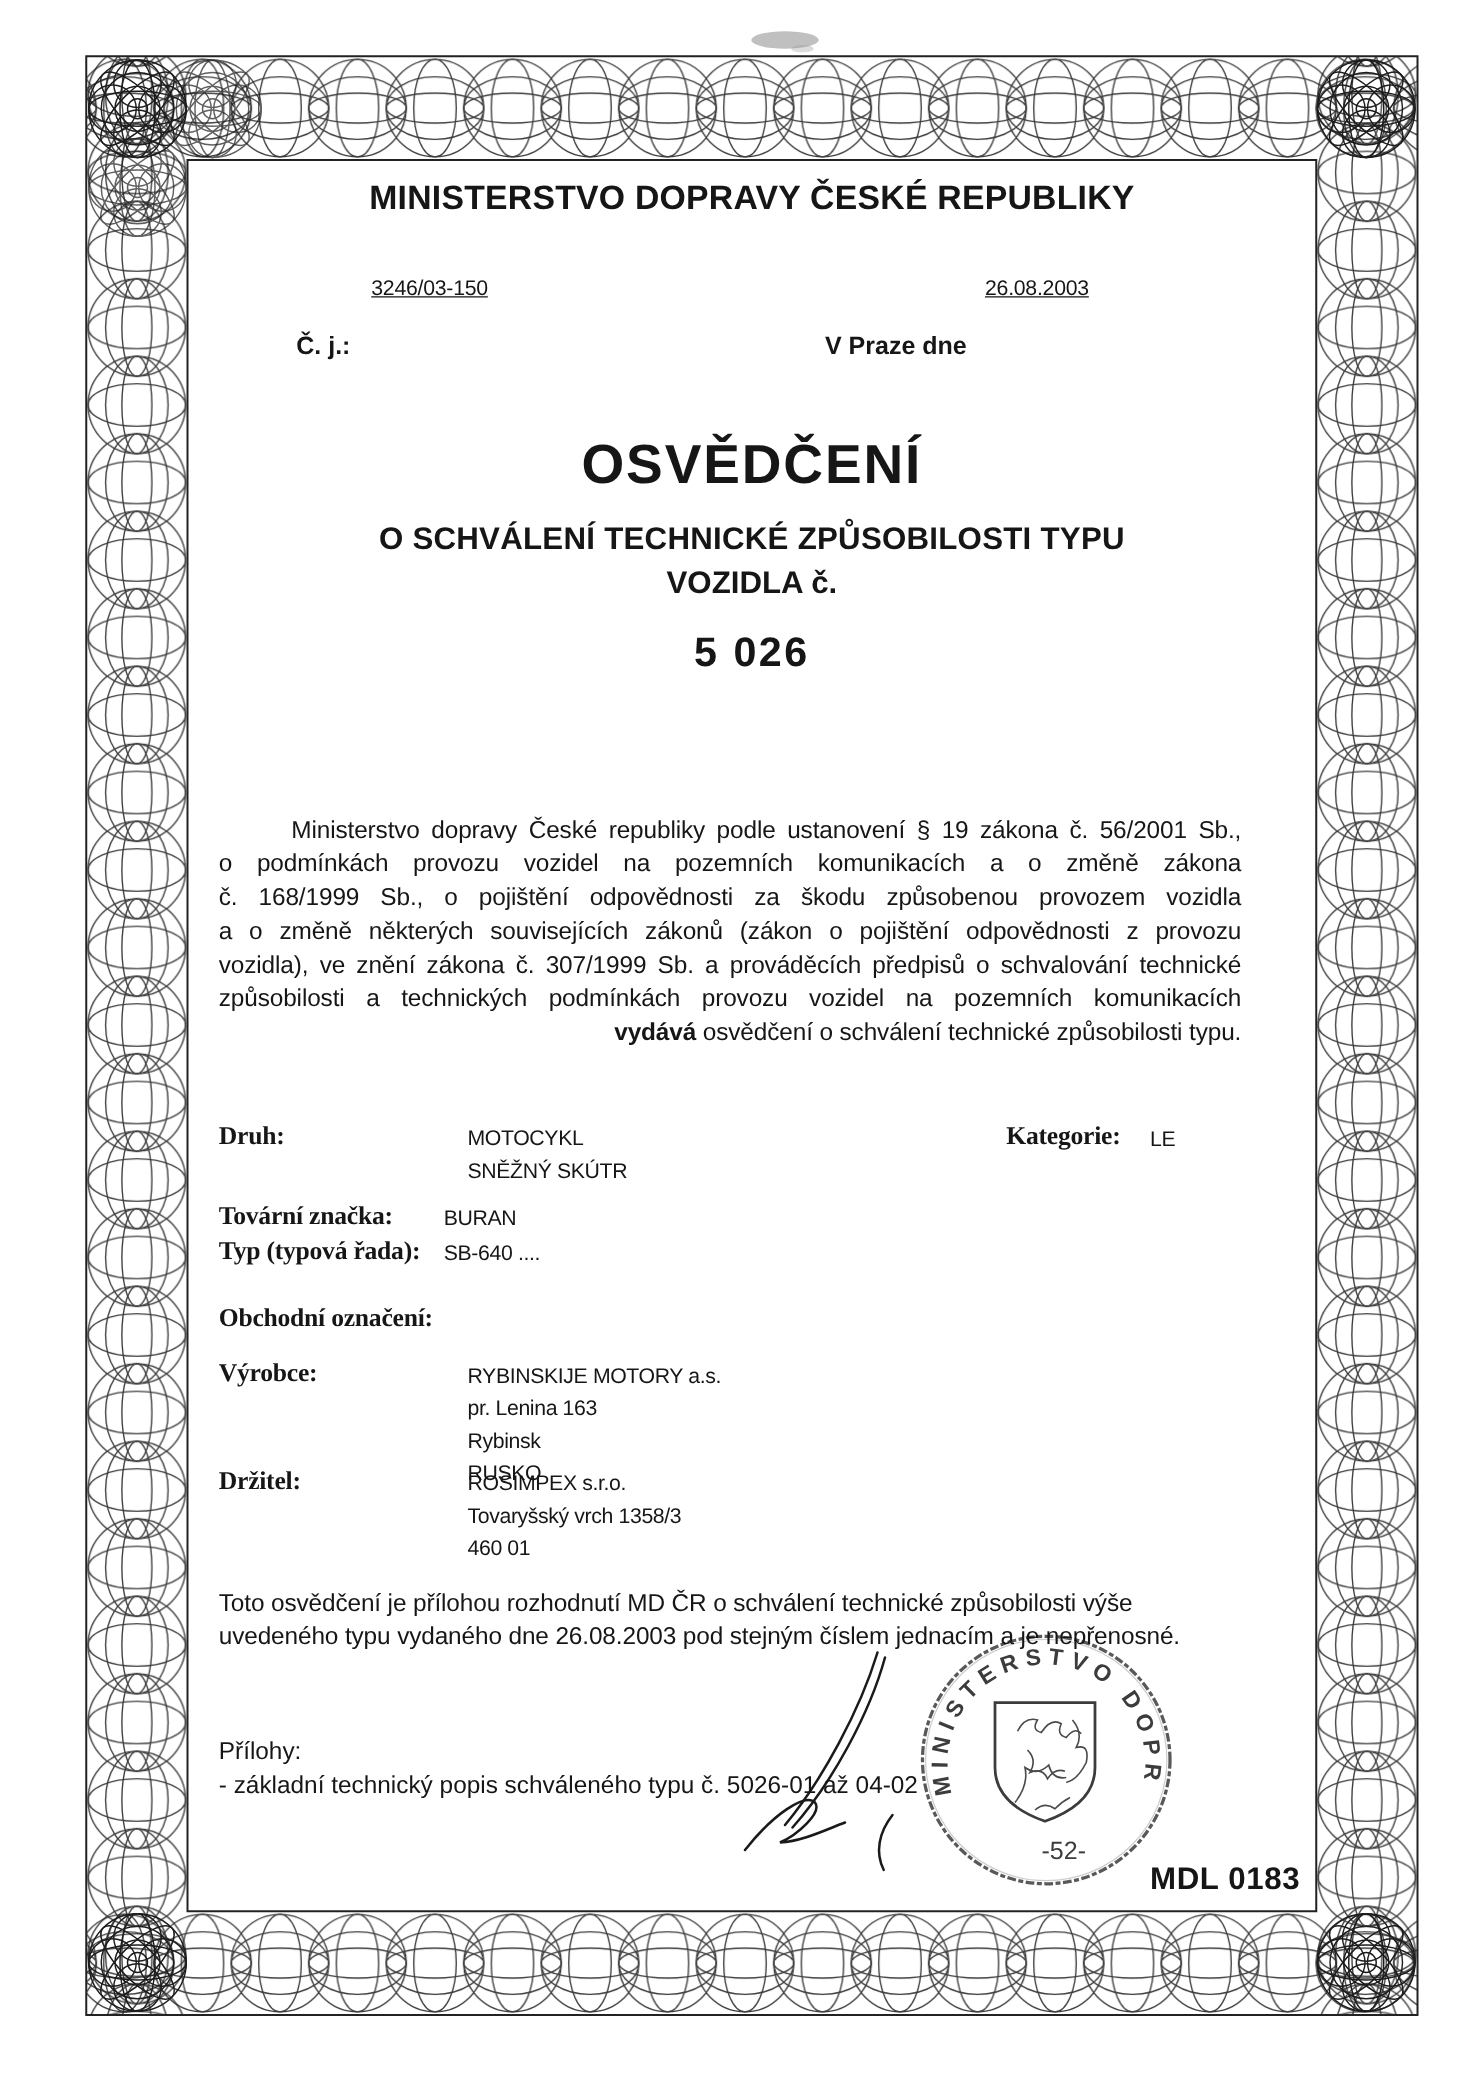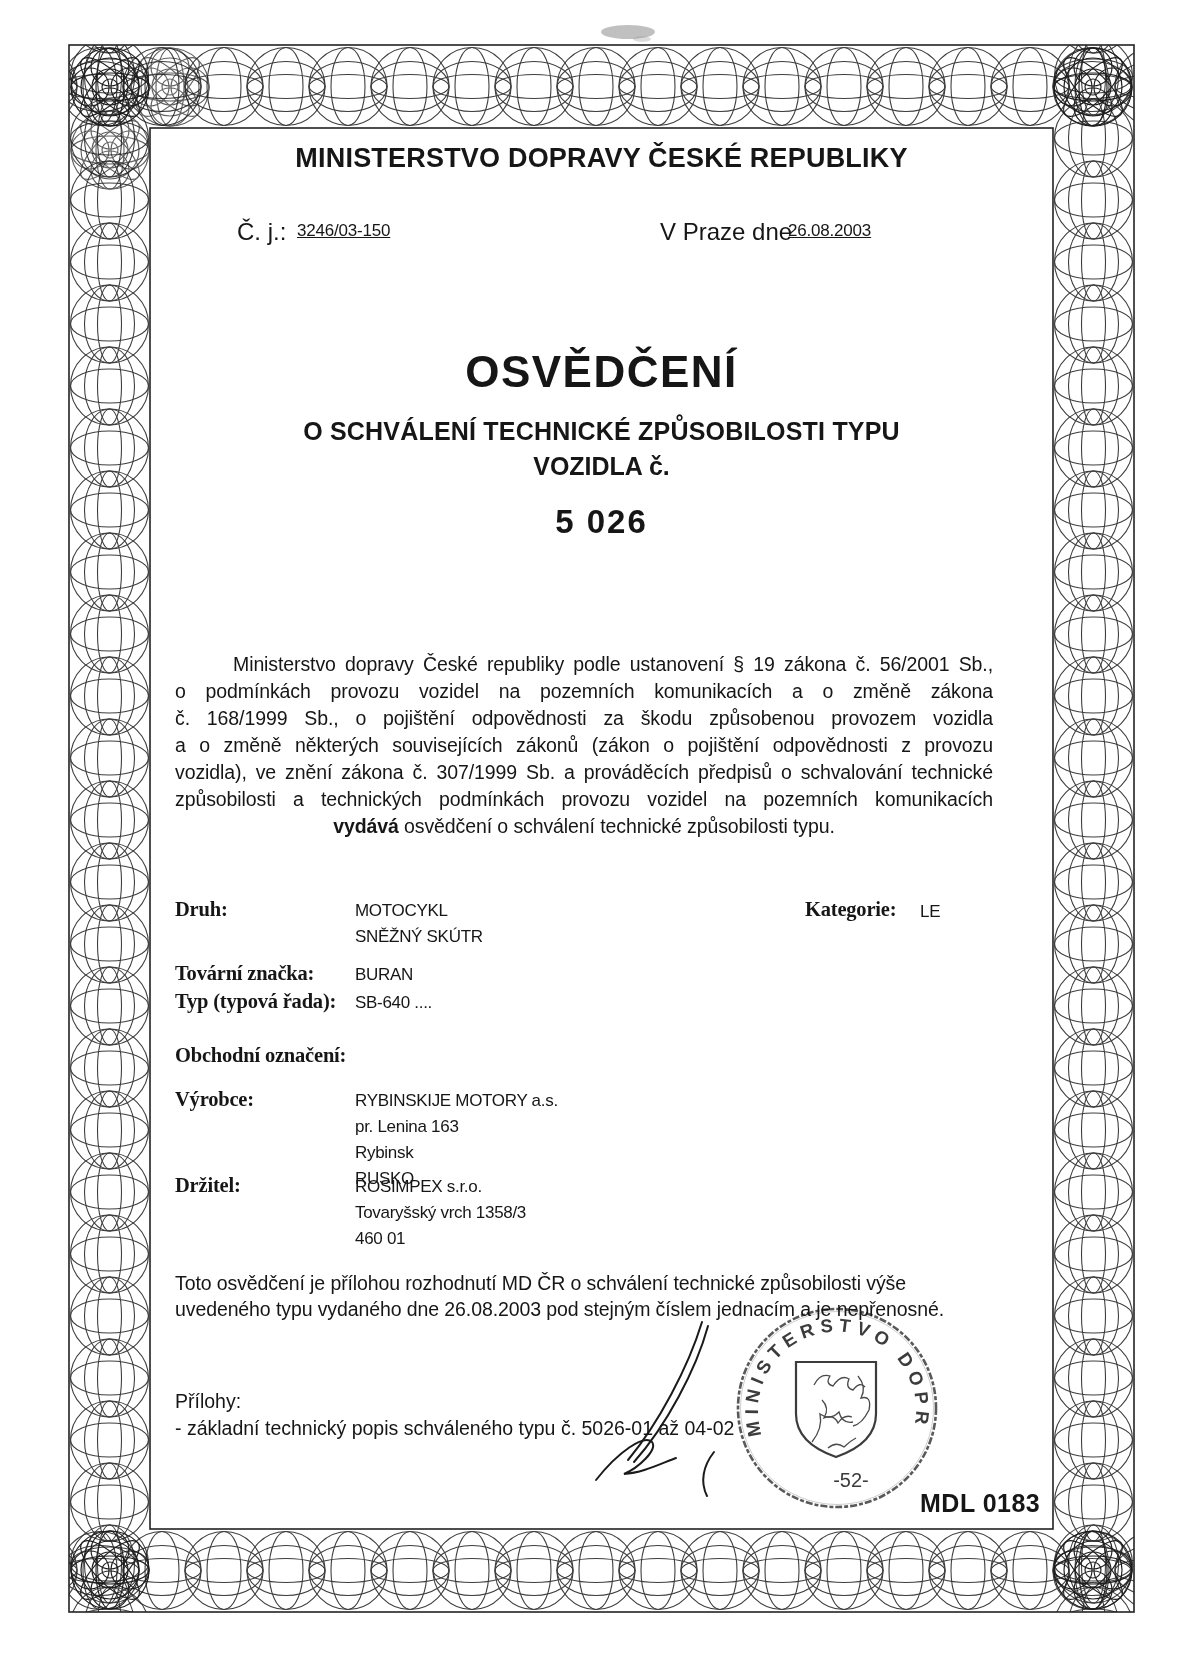--- a/index.html
+++ b/index.html
@@ -2,33 +2,33 @@
 <html><head>
 <meta charset="utf-8">
 <style>
   html,body{margin:0;padding:0;background:#ffffff;}
   .page{position:relative;width:1181px;height:1670px;background:#fff;overflow:hidden;
         font-family:"Liberation Sans",sans-serif;color:#161616;}
   .abs{position:absolute;}
   svg{display:block;}
   .ctr{left:150px;width:903px;text-align:center;}
   .hdr-title{top:143px;font-size:27px;font-weight:bold;letter-spacing:.2px;}
-  .lbl-sans-b{font-size:24px;font-weight:normal;}
+  .lbl-sans-b{font-size:20px;font-weight:bold;margin-top:48px;}
   .val{font-size:17px;letter-spacing:-.2px;text-decoration:underline;}
   .title{top:347px;font-size:44px;font-weight:bold;letter-spacing:1.5px;}
   .sub1{top:417px;font-size:25px;font-weight:bold;letter-spacing:.2px;}
   .sub2{top:452px;font-size:25px;font-weight:bold;}
   .certnum{top:503px;font-size:33px;font-weight:bold;letter-spacing:2px;}
   .para{top:651px;left:175px;width:818px;font-size:19.5px;line-height:27px;letter-spacing:-.1px;}
   .para .jline{text-align:justify;text-align-last:justify;white-space:normal;}
   .para .jline:first-child{text-indent:58px;}
-  .para .lastline{text-align:center;}
+  .para .lastline{text-align:right;}
   .slabel{font-family:Liberation Serif, serif;font-size:20.5px;font-weight:bold;letter-spacing:-.2px;}
   .cval{font-size:17px;letter-spacing:-.3px;line-height:22px;}
-  .cval div{margin-bottom:4px;}
+  .cval div{margin-bottom:4px;margin-left:19px;}
   .note{top:1270px;left:175px;width:800px;font-size:19.5px;line-height:26px;letter-spacing:-.1px;}
   .prilohy{font-size:19.5px;}
   .mdl{left:920px;top:1489px;font-size:25px;font-weight:bold;letter-spacing:.5px;}
 </style>
 </head>
 <body>
 
 <div class="page">
 
   <svg class="abs" style="left:0;top:0" width="1181" height="1670" viewBox="0 0 1181 1670">

